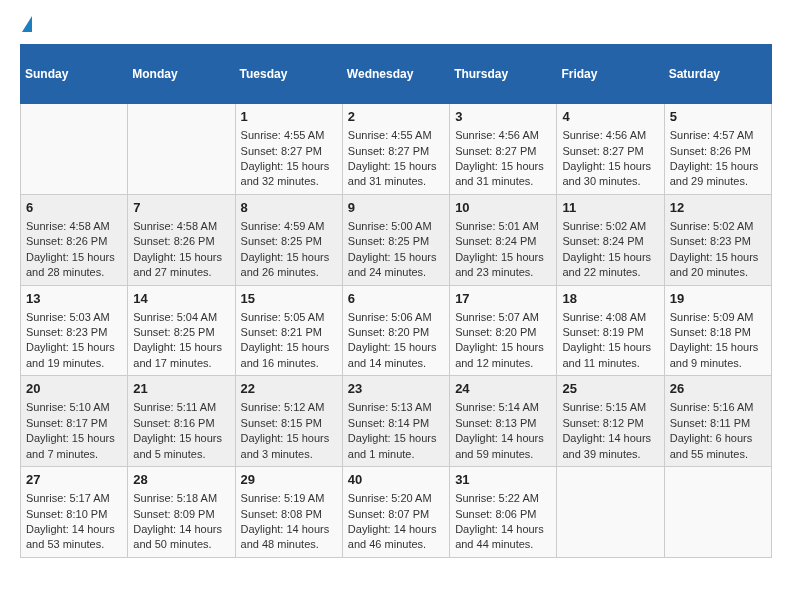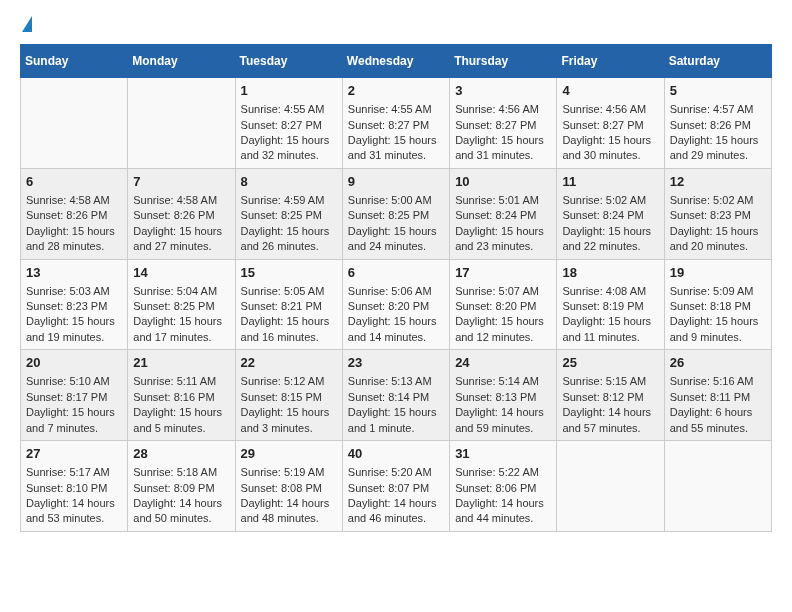--- a/index.html
+++ b/index.html
@@ -58,21 +58,21 @@
       margin-top: 4px;
     }
     .calendar {
       width: 100%;
       border-collapse: collapse;
       font-size: 11px;
     }
     .calendar thead th {
       background-color: #2563a8;
       color: #fff;
-      padding: 9px 4px;
+      padding: 22px 4px;
       text-align: left;
       font-size: 12px;
       font-weight: bold;
       border: 1px solid #2563a8;
     }
     .calendar tbody td {
       border: 1px solid #ccc;
       vertical-align: top;
       padding: 4px 5px;
       width: 107px;
@@ -277,21 +277,21 @@
         <td>
           <span class="day-number">24</span>
           <div>Sunrise: 5:14 AM</div>
           <div>Sunset: 8:13 PM</div>
           <div>Daylight: 14 hours and 59 minutes.</div>
         </td>
         <td>
           <span class="day-number">25</span>
           <div>Sunrise: 5:15 AM</div>
           <div>Sunset: 8:12 PM</div>
-          <div>Daylight: 14 hours and 57 minutes.</div>
+          <div>Daylight: 14 hours and 39 minutes.</div>
         </td>
         <td>
           <span class="day-number">26</span>
           <div>Sunrise: 5:16 AM</div>
           <div>Sunset: 8:11 PM</div>
           <div>Daylight: 6 hours and 55 minutes.</div>
         </td>
       </tr>
       <tr>
         <td>

